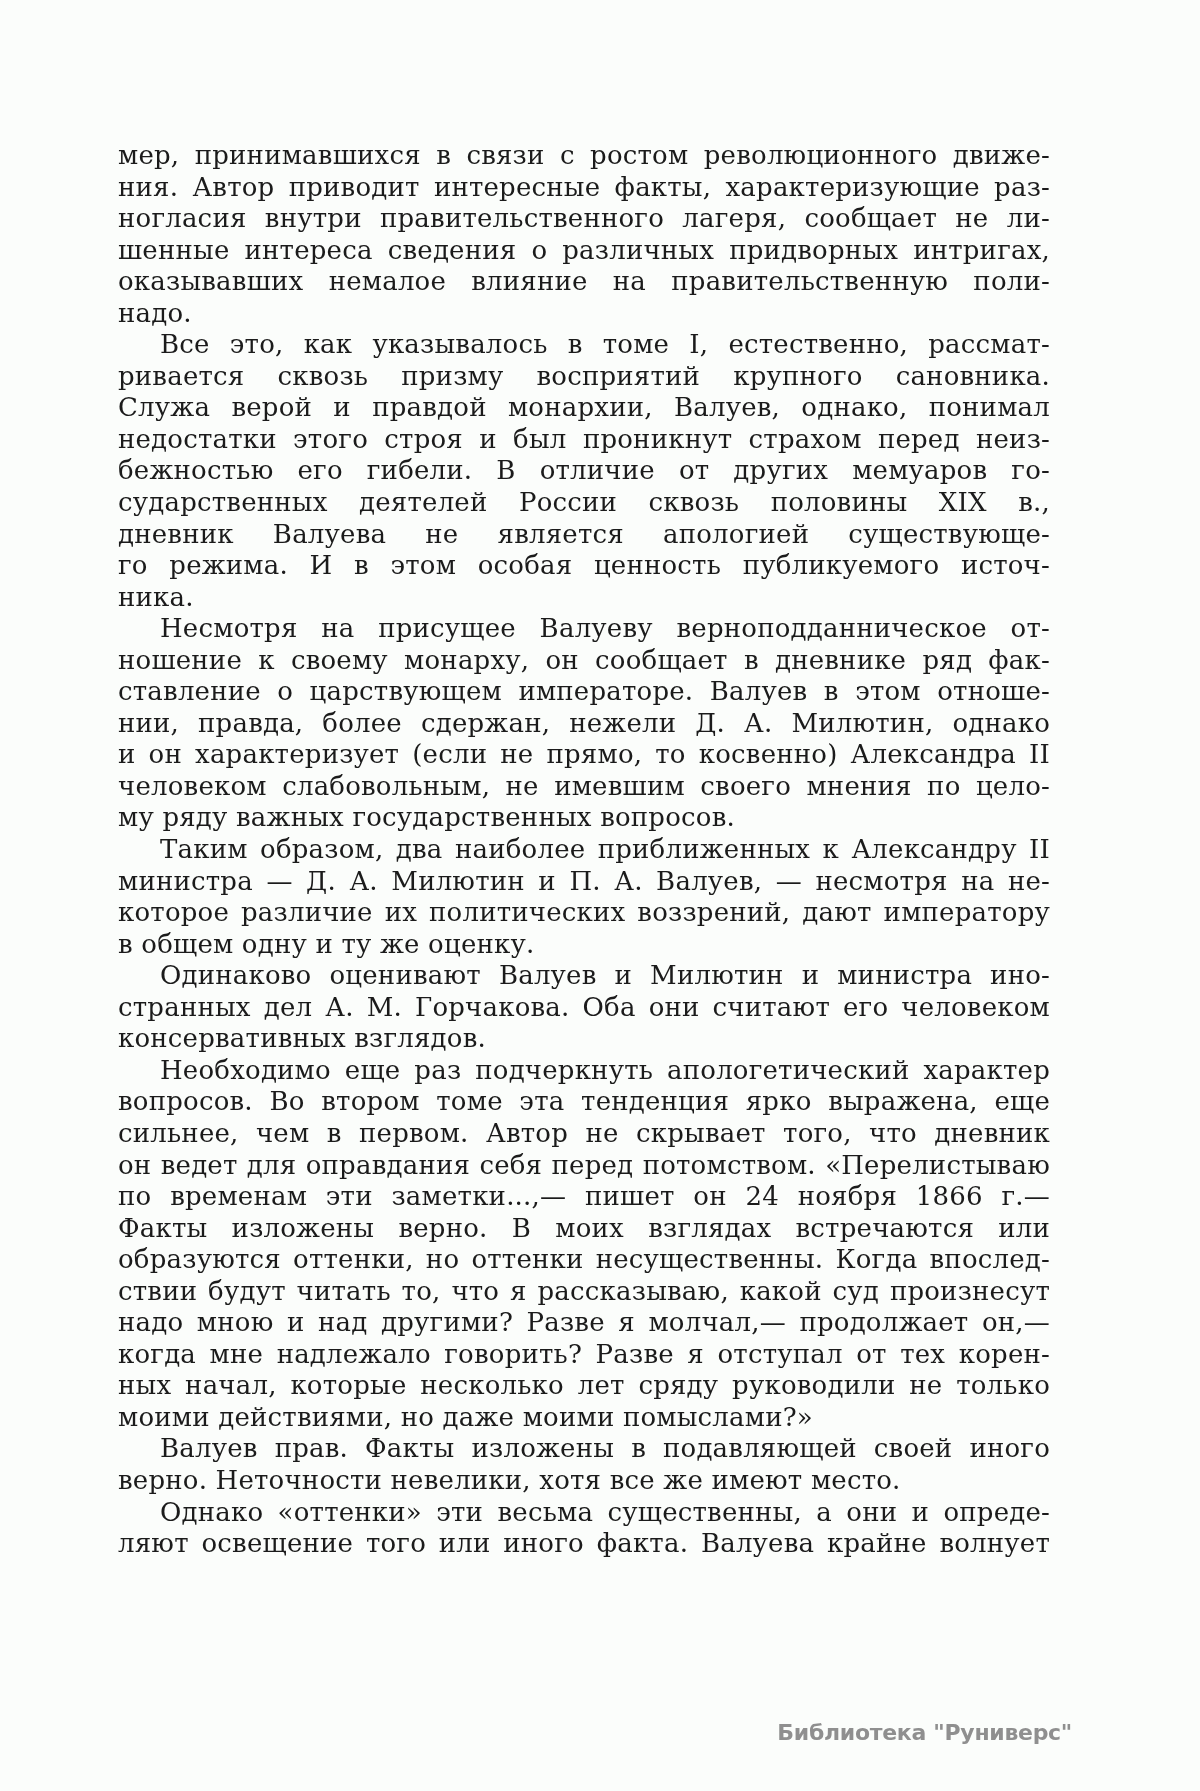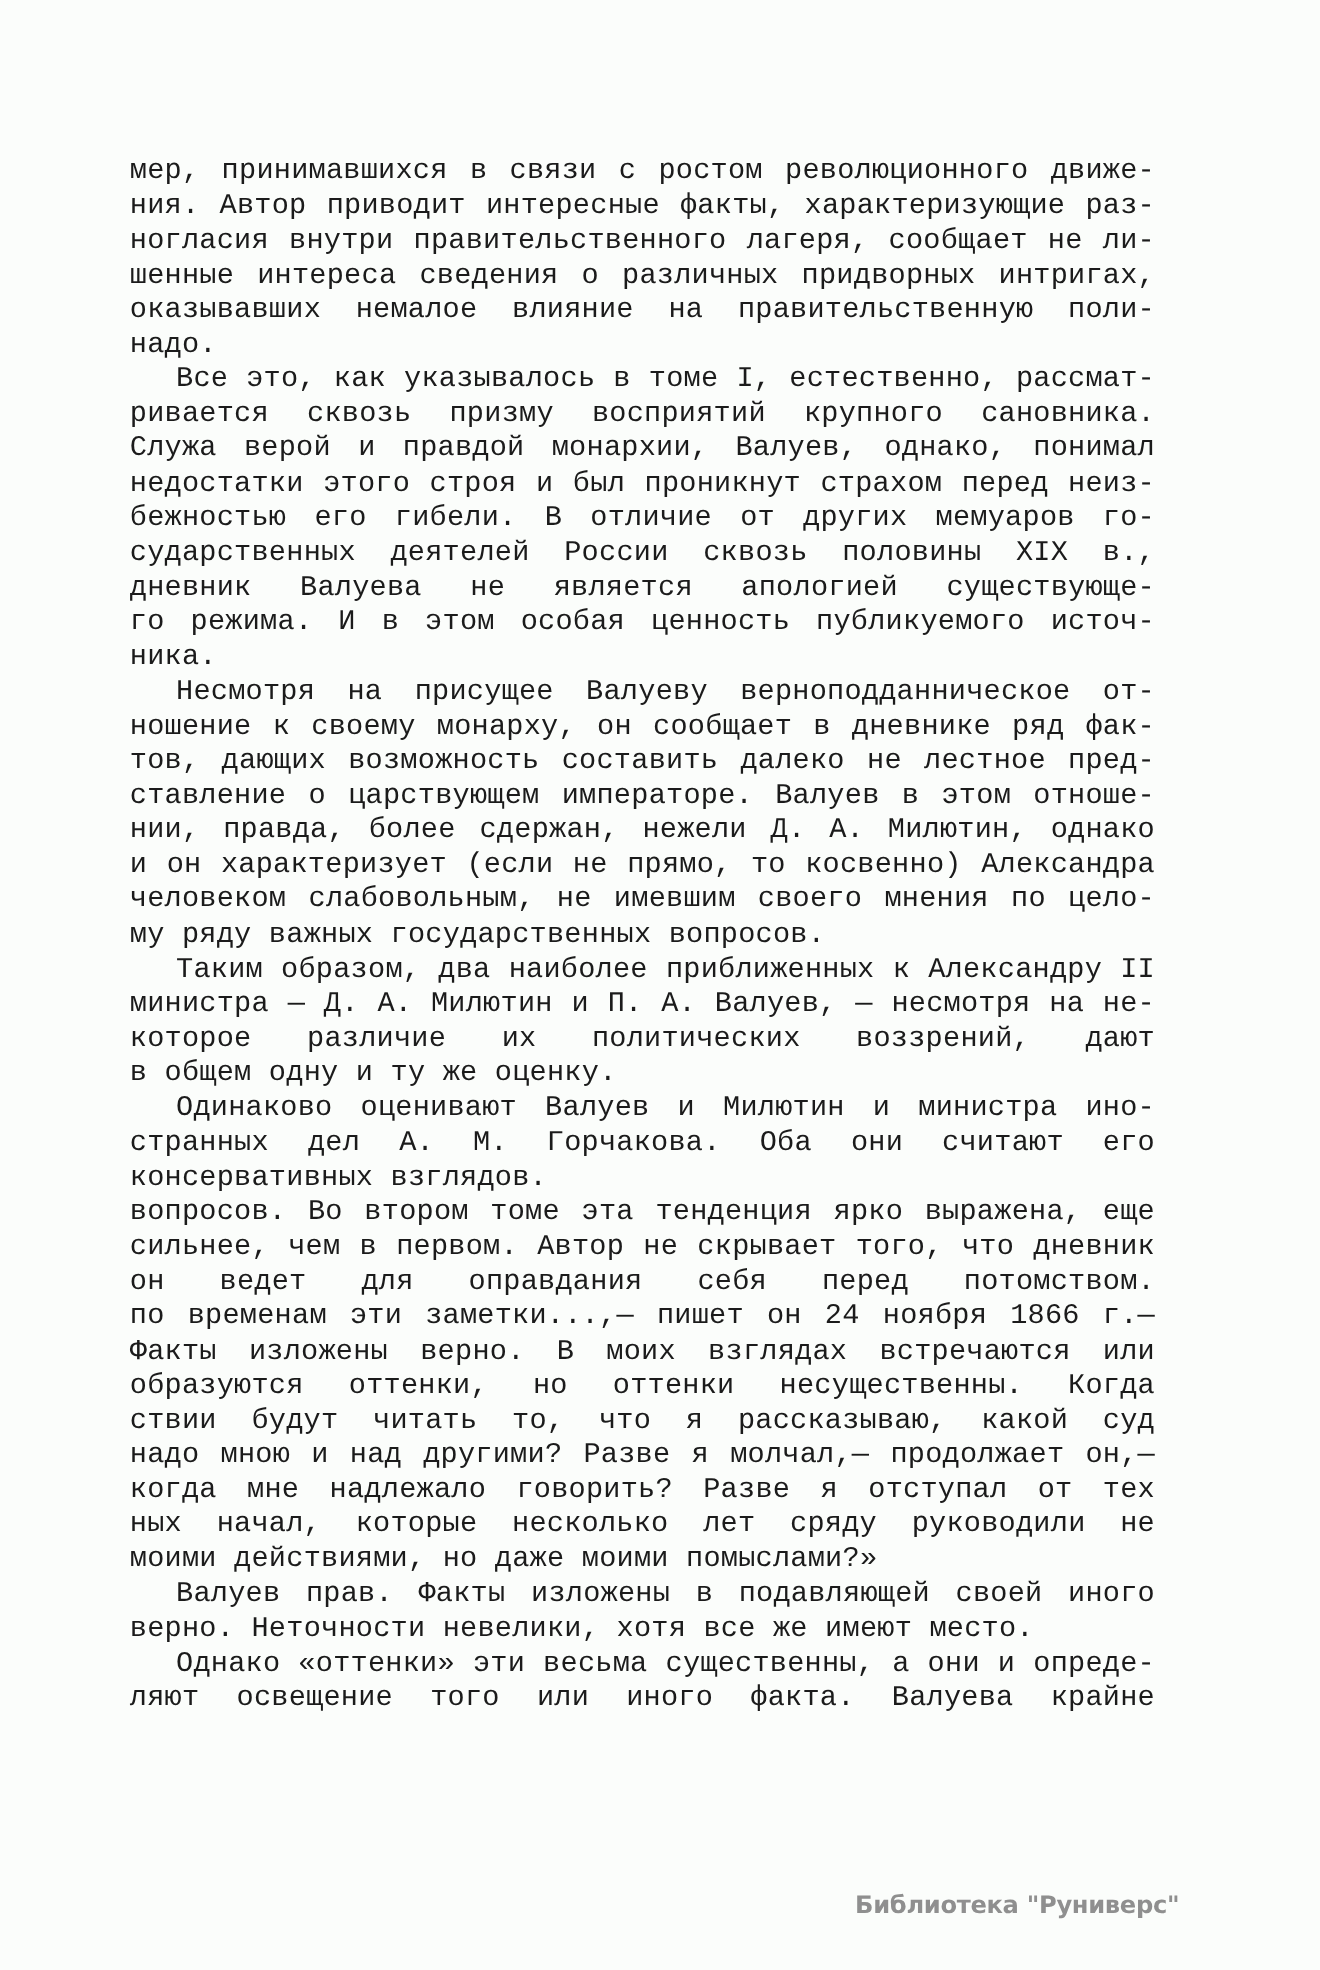--- a/index.html
+++ b/index.html
@@ -27,21 +27,20 @@
     color: #1b1b1b;
     font-size: 26px;
     letter-spacing: 0.2px;
   }
   .line {
     height: 31.55px;
     line-height: 31.55px;
     text-align: justify;
     text-align-last: left;
     overflow: hidden;
-    font-family: Liberation Mono, monospace;
   }
   .line.just {
     text-align-last: justify;
   }
   .line.indent {
     padding-left: 42px;
   }
   .watermark {
     position: absolute;
     top: 1720px;
@@ -68,33 +67,33 @@
       <div class="line just">ривается сквозь призму восприятий крупного сановника.</div>
       <div class="line just">Служа верой и правдой монархии, Валуев, однако, понимал</div>
       <div class="line just">недостатки этого строя и был проникнут страхом перед неиз-</div>
       <div class="line just">бежностью его гибели. В отличие от других мемуаров го-</div>
       <div class="line just">сударственных деятелей России сквозь половины XIX в.,</div>
       <div class="line just">дневник Валуева не является апологией существующе-</div>
       <div class="line just">го режима. И в этом особая ценность публикуемого источ-</div>
       <div class="line">ника.</div>
       <div class="line indent just">Несмотря на присущее Валуеву верноподданническое от-</div>
       <div class="line just">ношение к своему монарху, он сообщает в дневнике ряд фак-</div>
-      <div class="line just">тов, дающих возможность составить далеко не лестное пред-</div>
       <div class="line just">ставление о царствующем императоре. Валуев в этом отноше-</div>
       <div class="line just">нии, правда, более сдержан, нежели Д. А. Милютин, однако</div>
       <div class="line just">и он характеризует (если не прямо, то косвенно) Александра II</div>
       <div class="line just">человеком слабовольным, не имевшим своего мнения по цело-</div>
       <div class="line">му ряду важных государственных вопросов.</div>
       <div class="line indent just">Таким образом, два наиболее приближенных к Александру II</div>
       <div class="line just">министра — Д. А. Милютин и П. А. Валуев, — несмотря на не-</div>
       <div class="line just">которое различие их политических воззрений, дают императору</div>
       <div class="line">в общем одну и ту же оценку.</div>
       <div class="line indent just">Одинаково оценивают Валуев и Милютин и министра ино-</div>
       <div class="line just">странных дел А. М. Горчакова. Оба они считают его человеком</div>
       <div class="line">консервативных взглядов.</div>
+      <div class="line indent just">Необходимо еще раз подчеркнуть апологетический характер</div>
       <div class="line just">вопросов. Во втором томе эта тенденция ярко выражена, еще</div>
       <div class="line just">сильнее, чем в первом. Автор не скрывает того, что дневник</div>
       <div class="line just">он ведет для оправдания себя перед потомством. «Перелистываю</div>
       <div class="line just">по временам эти заметки...,— пишет он 24 ноября 1866 г.—</div>
       <div class="line just">Факты изложены верно. В моих взглядах встречаются или</div>
       <div class="line just">образуются оттенки, но оттенки несущественны. Когда впослед-</div>
       <div class="line just">ствии будут читать то, что я рассказываю, какой суд произнесут</div>
       <div class="line just">надо мною и над другими? Разве я молчал,— продолжает он,—</div>
       <div class="line just">когда мне надлежало говорить? Разве я отступал от тех корен-</div>
       <div class="line just">ных начал, которые несколько лет сряду руководили не только</div>

